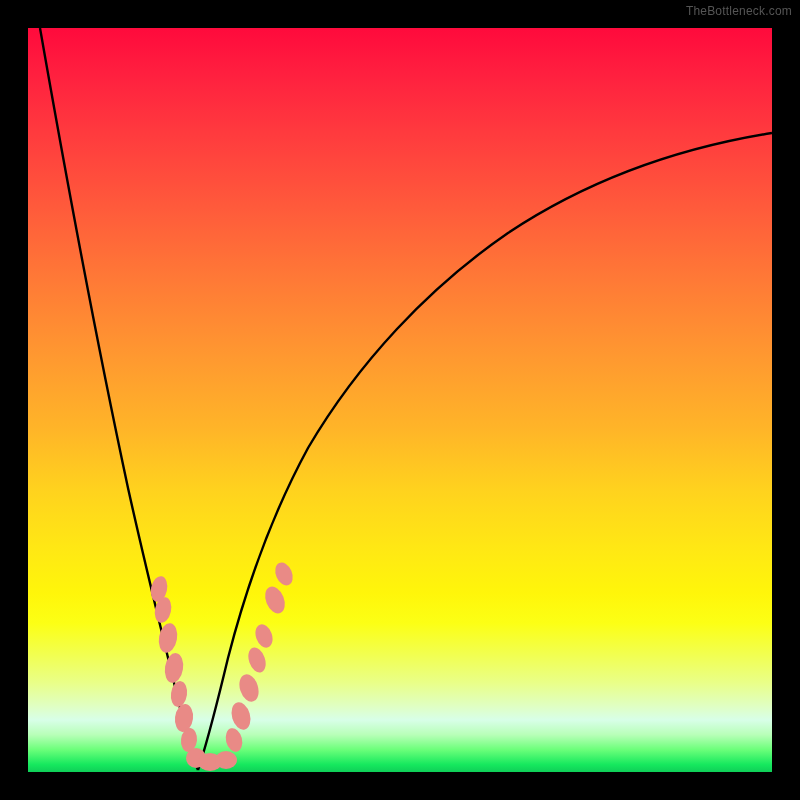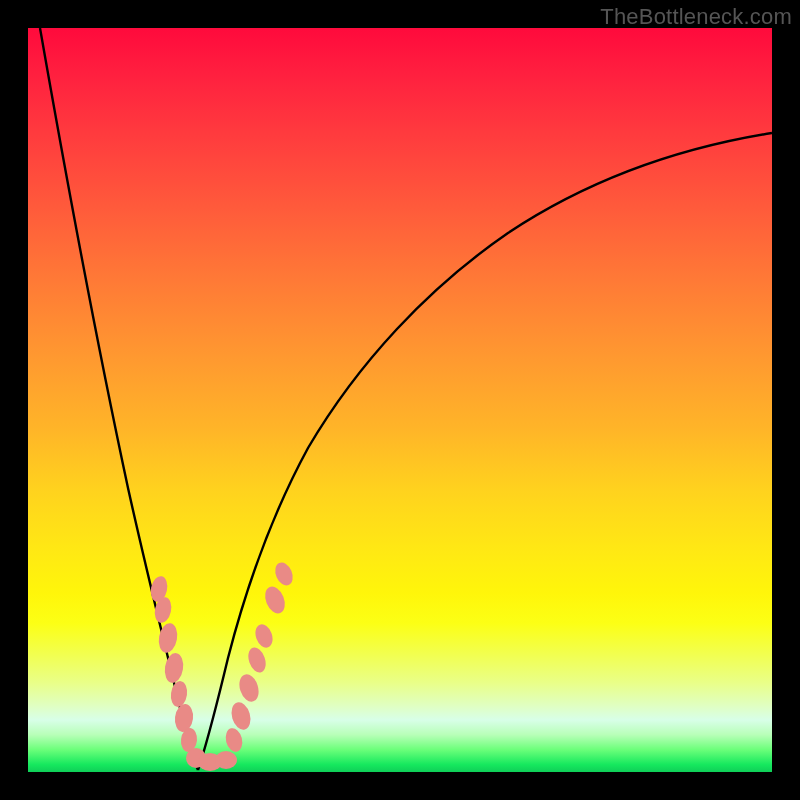--- a/index.html
+++ b/index.html
@@ -51,21 +51,21 @@
     left: 0;
     top: 0;
     width: 744px;
     height: 744px;
   }
   .attribution {
     position: absolute;
     top: 4px;
     right: 8px;
     color: #555;
-    font-size: 22px;
+    font-size: 12px;
     font-weight: 500;
     letter-spacing: 0.2px;
   }
 </style>
 </head>
 <body>
 
 <div class="frame">
   <div class="plot-area">
     <svg class="svg-layer" viewBox="0 0 744 744">

